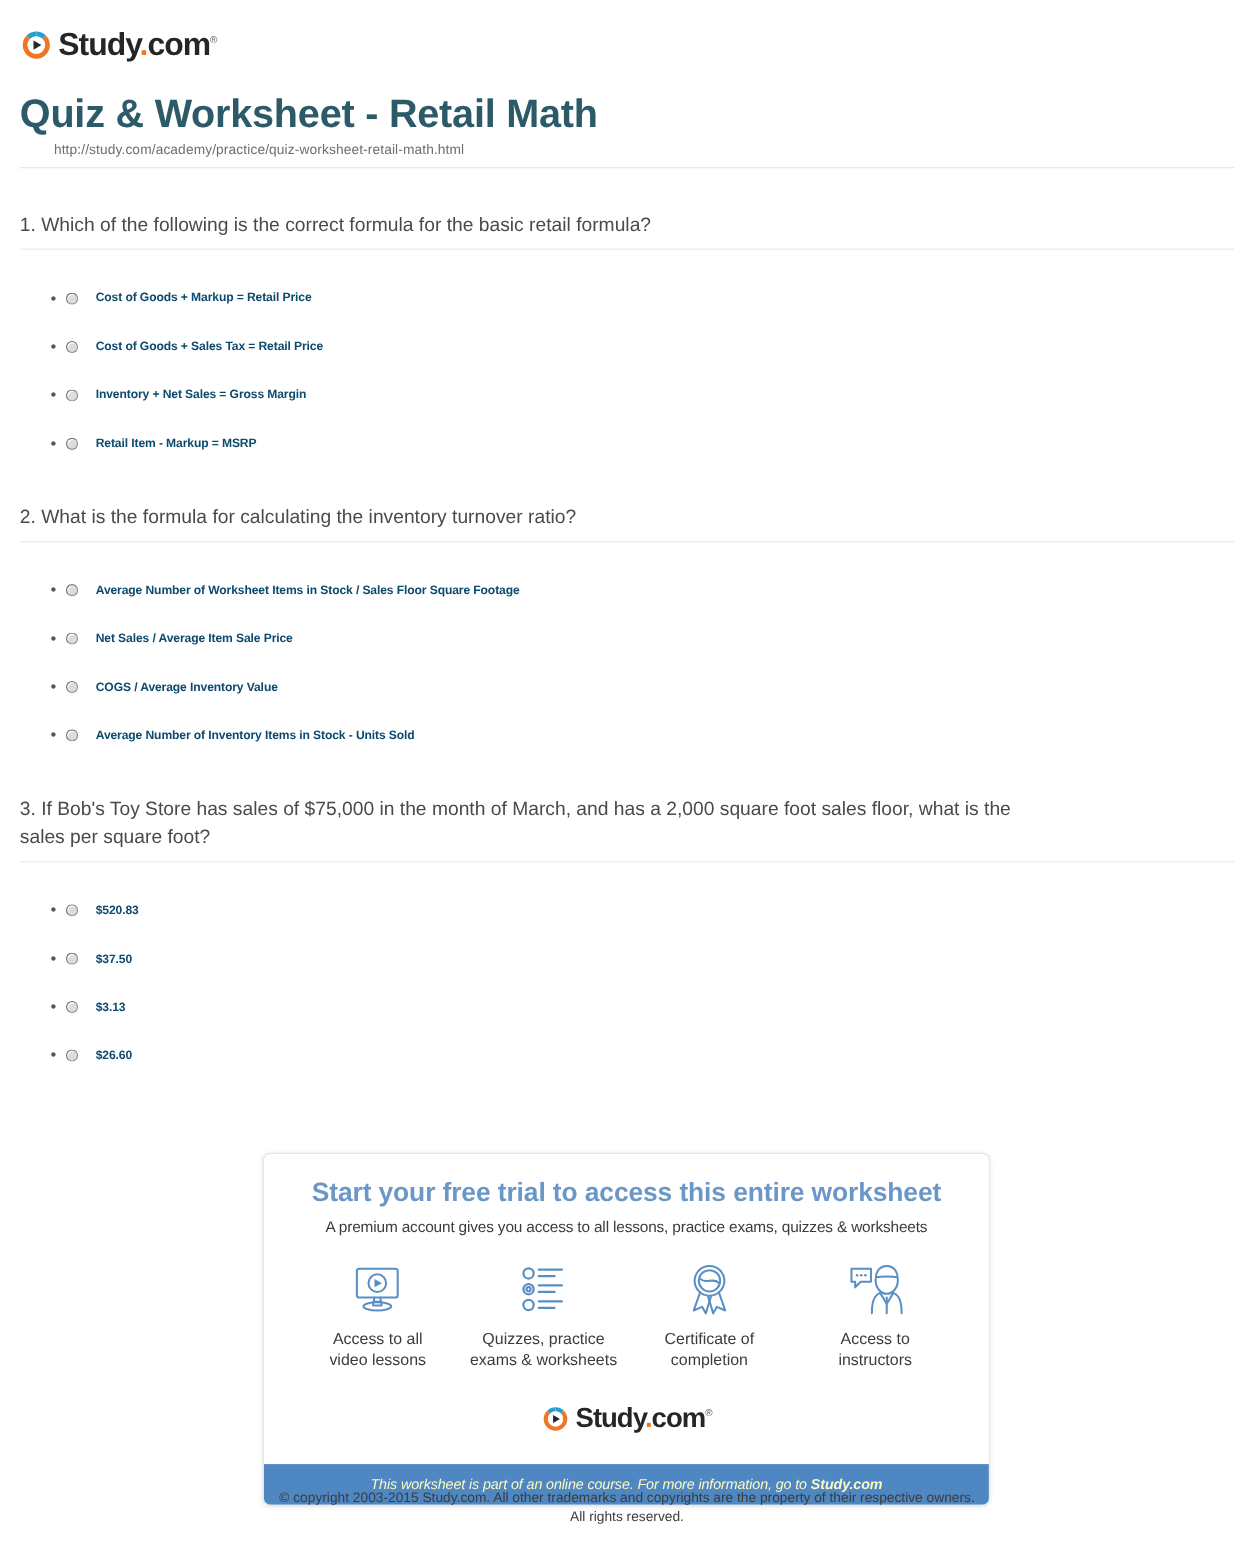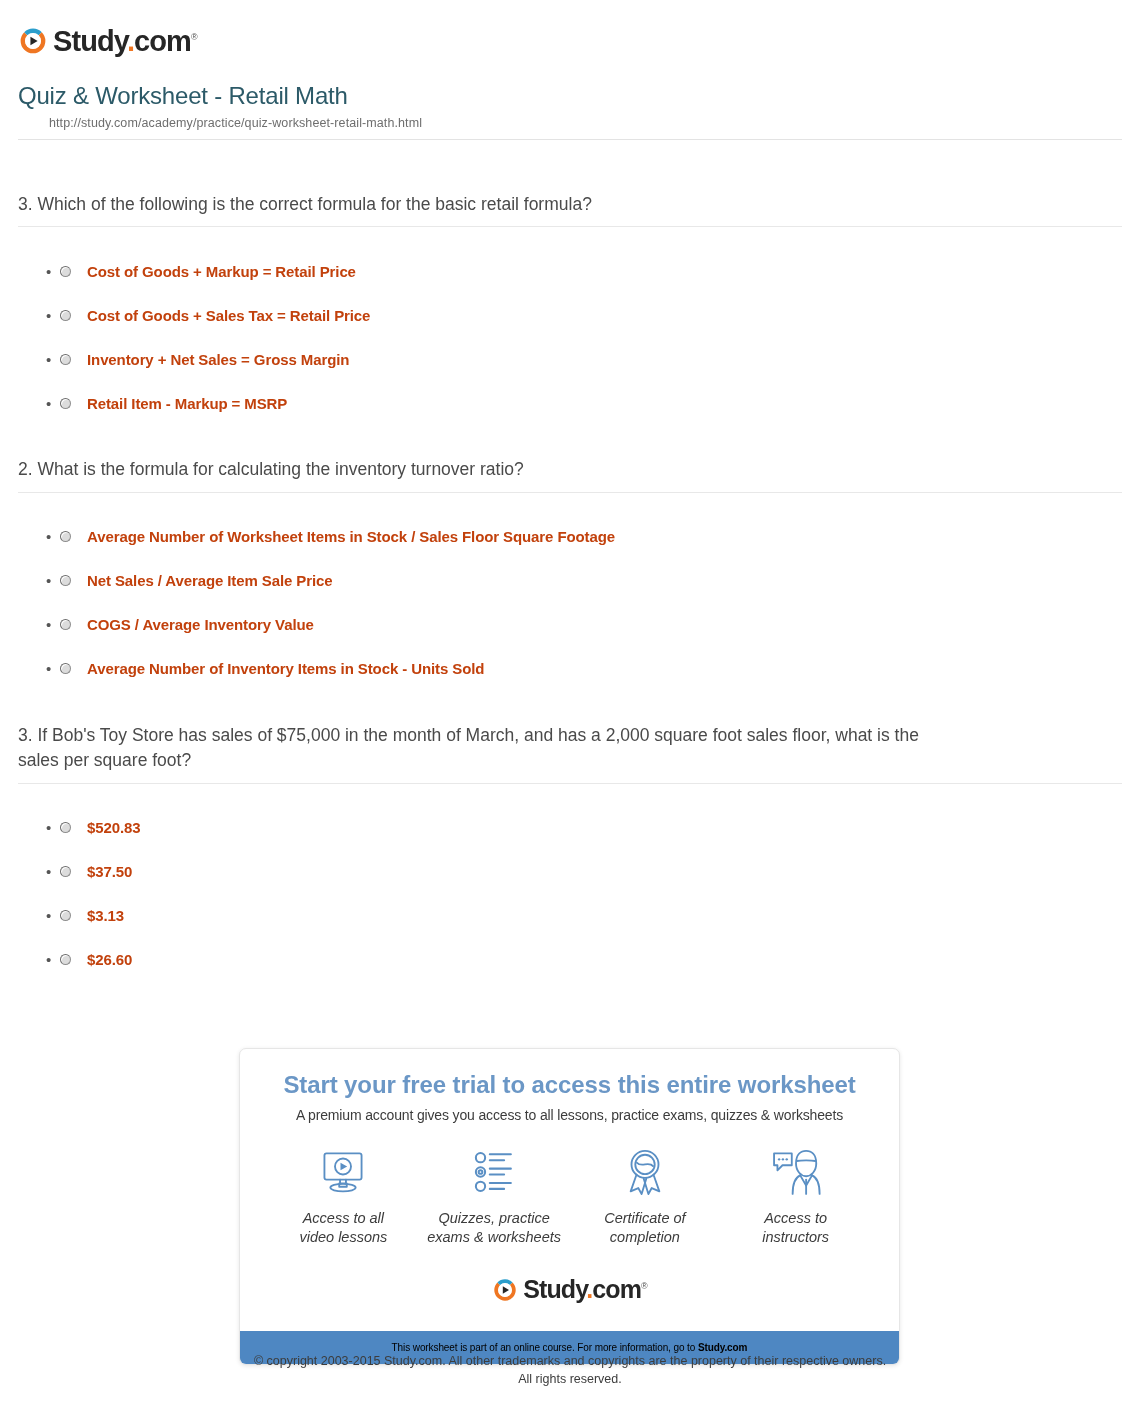--- a/index.html
+++ b/index.html
@@ -51,22 +51,22 @@
   }
 
   
   .title-block {
     position: absolute;
     left: 18px;
     top: 82px;
     width: 1104px;
   }
   .page-title {
-    font-size: 24px;
-    font-weight: 400;
+    font-size: 36px;
+    font-weight: 700;
     color: #2c5a68;
     letter-spacing: -0.2px;
     margin: 0 0 6px 0;
     line-height: 1.15;
   }
   .page-url {
     font-size: 12.5px;
     color: #6e6e6e;
     margin: 0;
     letter-spacing: 0.1px;
@@ -122,23 +122,23 @@
     flex: 0 0 11px;
     margin-right: 16px;
     border-radius: 50%;
     background: #dcdcdc;
     border: 1px solid #8f8f8f;
     border-top-color: #6e6e6e;
     border-left-color: #6e6e6e;
     box-shadow: inset 1px 1px 0 #ffffff;
   }
   .option-label {
-    font-size: 15px;
+    font-size: 11px;
     font-weight: 700;
-    color: #c2410c;
+    color: #0c4a6e;
     letter-spacing: -0.1px;
     white-space: nowrap;
   }
 
   
   .promo-card {
     position: absolute;
     left: 239px;
     top: 1048px;
     width: 661px;
@@ -162,21 +162,20 @@
     font-size: 14px;
     color: #3c3c3c;
     margin: 0 0 20px 0;
     letter-spacing: -0.15px;
   }
   .features {
     display: flex;
     justify-content: space-around;
     align-items: flex-start;
     padding: 0 8px;
-    font-style: italic;
   }
   .feature {
     width: 150px;
     text-align: center;
   }
   .feature-icon {
     height: 58px;
     display: flex;
     align-items: center;
     justify-content: center;
@@ -190,25 +189,26 @@
   .promo-logo-row {
     display: flex;
     justify-content: center;
     align-items: center;
     padding: 14px 0 16px 0;
   }
   .promo-logo-row .logo-text { font-size: 25px; }
   .promo-logo-row .logo-mark { width: 26px; height: 26px; flex: 0 0 26px; }
   .promo-bar {
     background: #4e87c2;
-    color: #000000;
+    color: #fef9c3;
     text-align: center;
-    font-size: 10px;
+    font-size: 13px;
     padding: 11px 0;
     letter-spacing: -0.1px;
+    font-style: italic;
   }
   .promo-bar b { font-weight: 700; }
 
   
   .footer {
     position: absolute;
     left: 0;
     top: 1352px;
     width: 1140px;
     text-align: center;
@@ -237,21 +237,21 @@
 
 <div class="title-block">
   <h1 class="page-title">Quiz &amp; Worksheet - Retail Math</h1>
   <p class="page-url">http://study.com/academy/practice/quiz-worksheet-retail-math.html</p>
   <hr class="rule">
 </div>
 
 <div class="questions">
 
   <div class="question-block">
-    <p class="question-text">3. Which of the following is the correct formula for the basic retail formula?</p>
+    <p class="question-text">1. Which of the following is the correct formula for the basic retail formula?</p>
     <hr class="q-rule">
     <ul class="options">
       <li class="option-row">
         <span class="bullet">•</span>
         <span class="radio"></span>
         <span class="option-label">Cost of Goods + Markup = Retail Price</span>
       </li>
       <li class="option-row">
         <span class="bullet">•</span>
         <span class="radio"></span>

